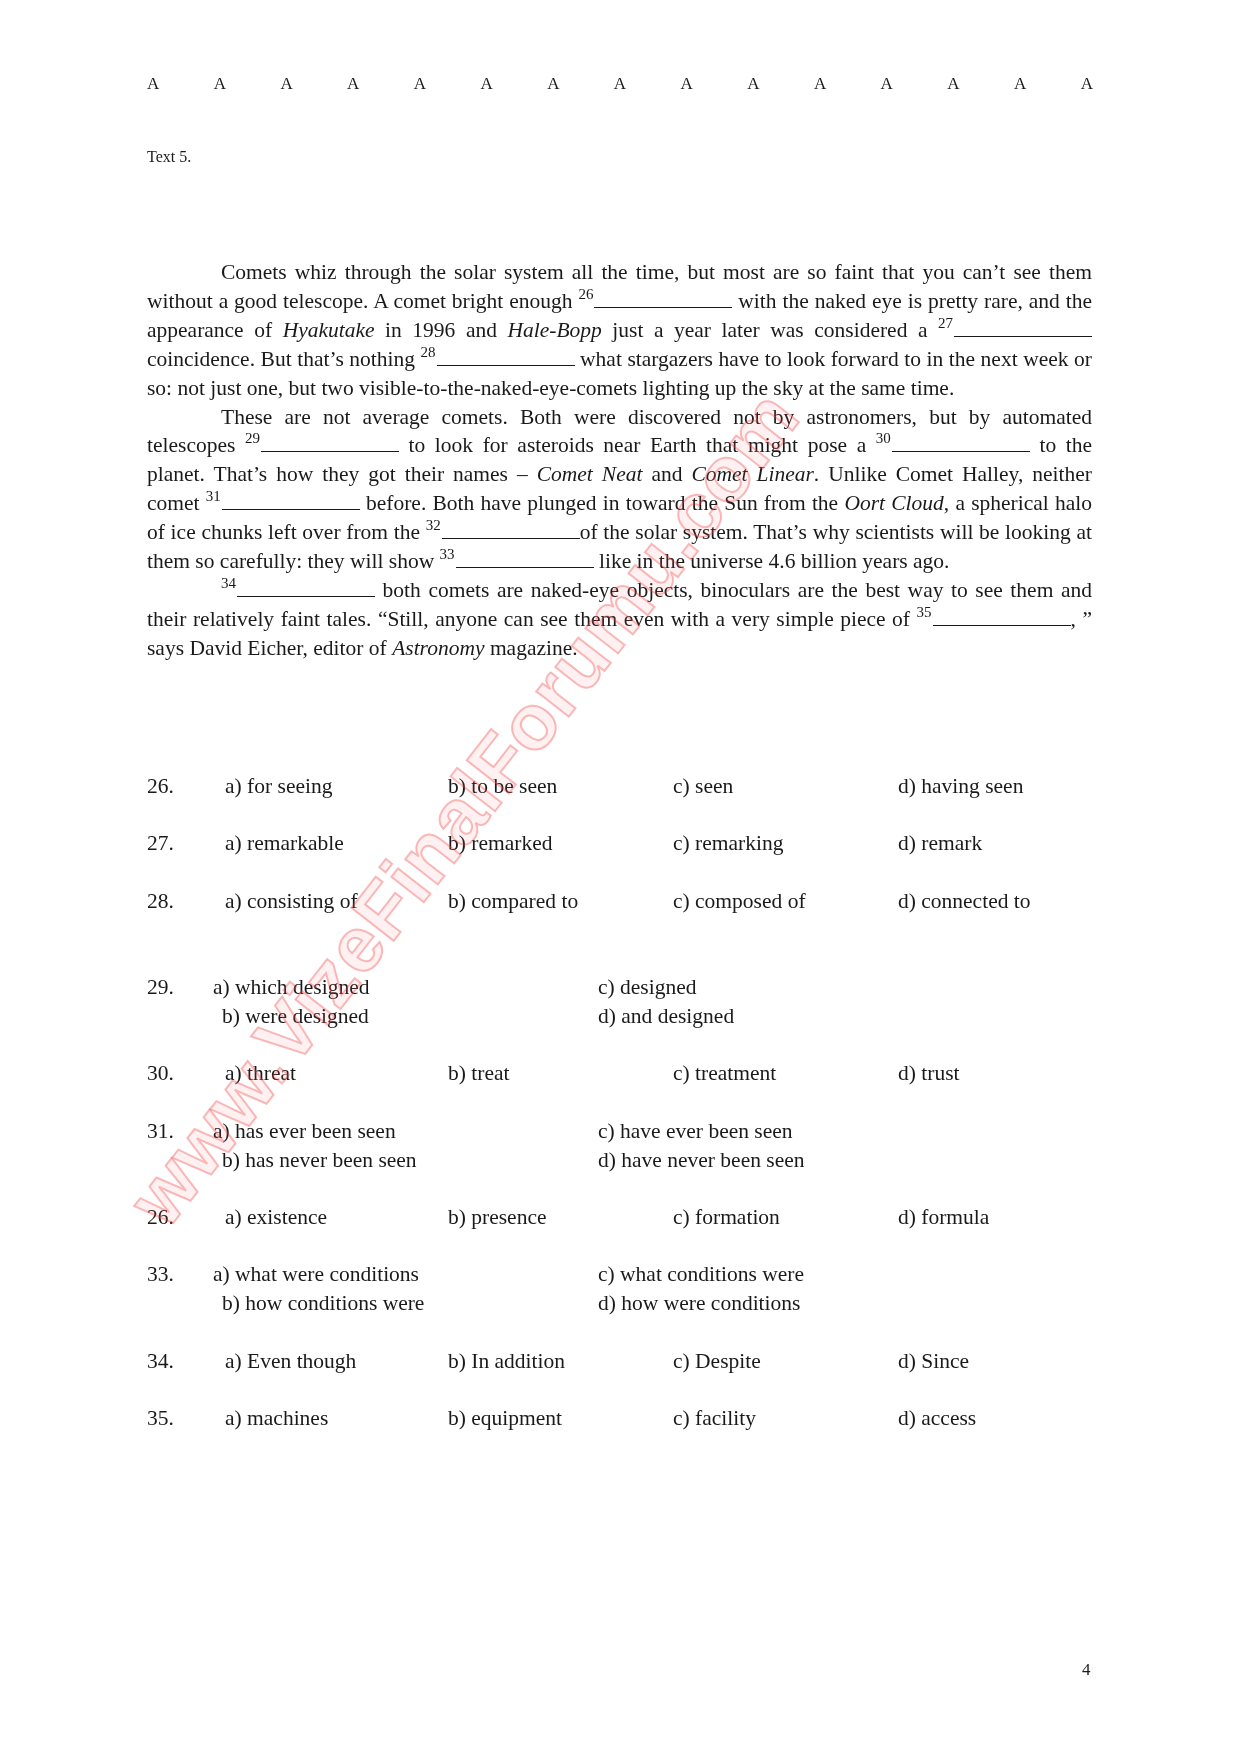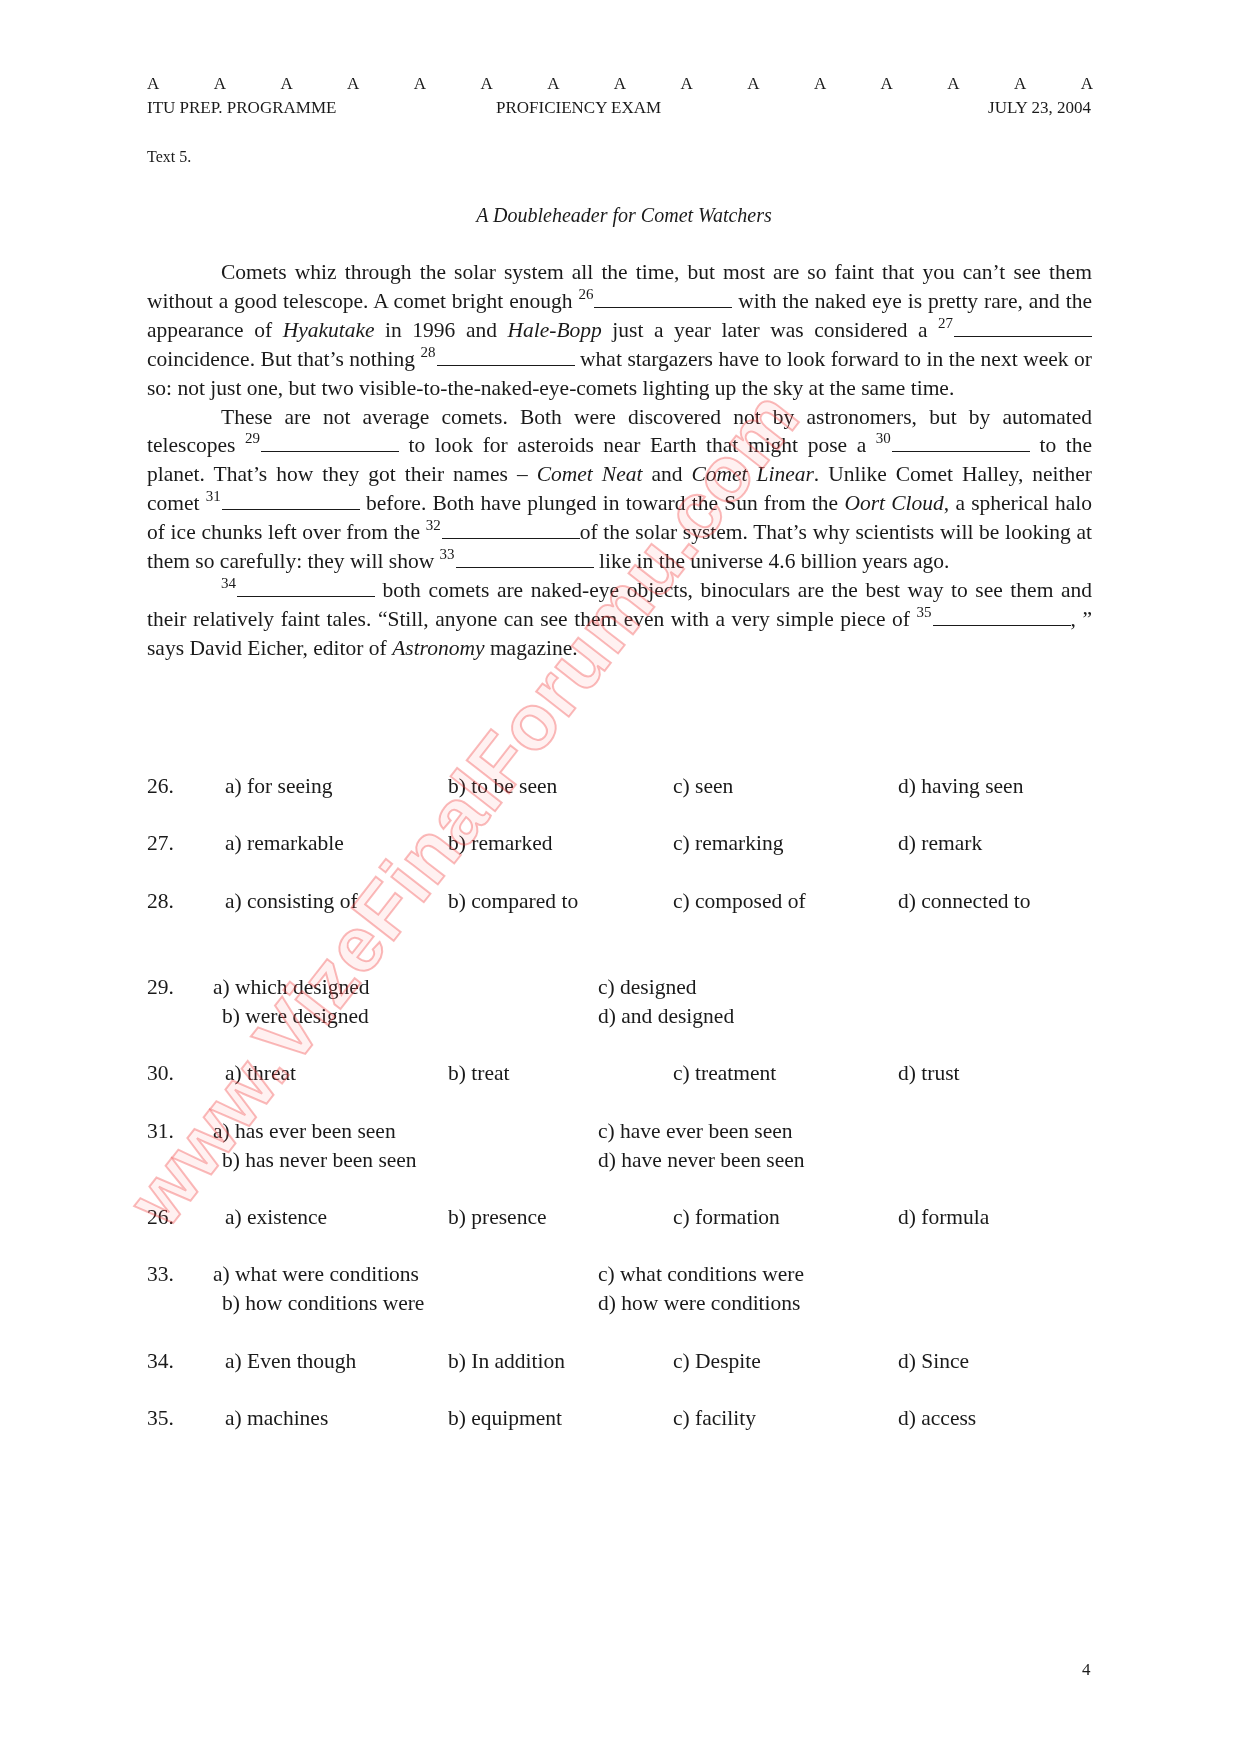--- a/index.html
+++ b/index.html
@@ -90,28 +90,22 @@
     <span>A</span>
     <span>A</span>
     <span>A</span>
     <span>A</span>
     <span>A</span>
     <span>A</span>
     <span>A</span>
     <span>A</span>
     <span>A</span>
   </div>
-  <div class="header-row">
-    <span class="left">ITU PREP. PROGRAMME</span>
-    <span class="center">PROFICIENCY EXAM</span>
-    <span class="right">JULY 23, 2004</span>
-  </div>
 
   <div class="text-label">Text 5.</div>
-  <div class="article-title">A Doubleheader for Comet Watchers</div>
 
   <div class="passage">
     <p><span>Comets whiz through the solar system all the time, but most are so faint that you can’t see them without a good telescope. A comet bright enough </span><span class="sup">26</span><span class="blank"></span><span> with the naked eye is pretty rare, and the appearance of </span><i>Hyakutake</i><span> in 1996 and </span><i>Hale-Bopp</i><span> just a year later was considered a </span><span class="sup">27</span><span class="blank"></span><span> coincidence. But that’s nothing </span><span class="sup">28</span><span class="blank"></span><span> what stargazers have to look forward to in the next week or so: not just one, but two visible-to-the-naked-eye-comets lighting up the sky at the same time.</span></p>
     <p><span>These are not average comets. Both were discovered not by astronomers, but by automated telescopes </span><span class="sup">29</span><span class="blank"></span><span> to look for asteroids near Earth that might pose a </span><span class="sup">30</span><span class="blank"></span><span> to the planet. That’s how they got their names – </span><i>Comet Neat</i><span> and </span><i>Comet Linear</i><span>. Unlike Comet Halley, neither comet </span><span class="sup">31</span><span class="blank"></span><span> before. Both have plunged in toward the Sun from the </span><i>Oort Cloud</i><span>, a spherical halo of ice chunks left over from the </span><span class="sup">32</span><span class="blank"></span><span>of the solar system. That’s why scientists will be looking at them so carefully: they will show </span><span class="sup">33</span><span class="blank"></span><span> like in the universe 4.6 billion years ago.</span></p>
     <p><span class="sup">34</span><span class="blank"></span><span> both comets are naked-eye objects, binoculars are the best way to see them and their relatively faint tales. “Still, anyone can see them even with a very simple piece of </span><span class="sup">35</span><span class="blank"></span><span>, ” says David Eicher, editor of </span><i>Astronomy</i><span> magazine.</span></p>
   </div>
 
   <div class="question q4" style="top:774px;">
     <span class="q-num">26.</span>
     <span class="opt opt-a">a) for seeing</span>

